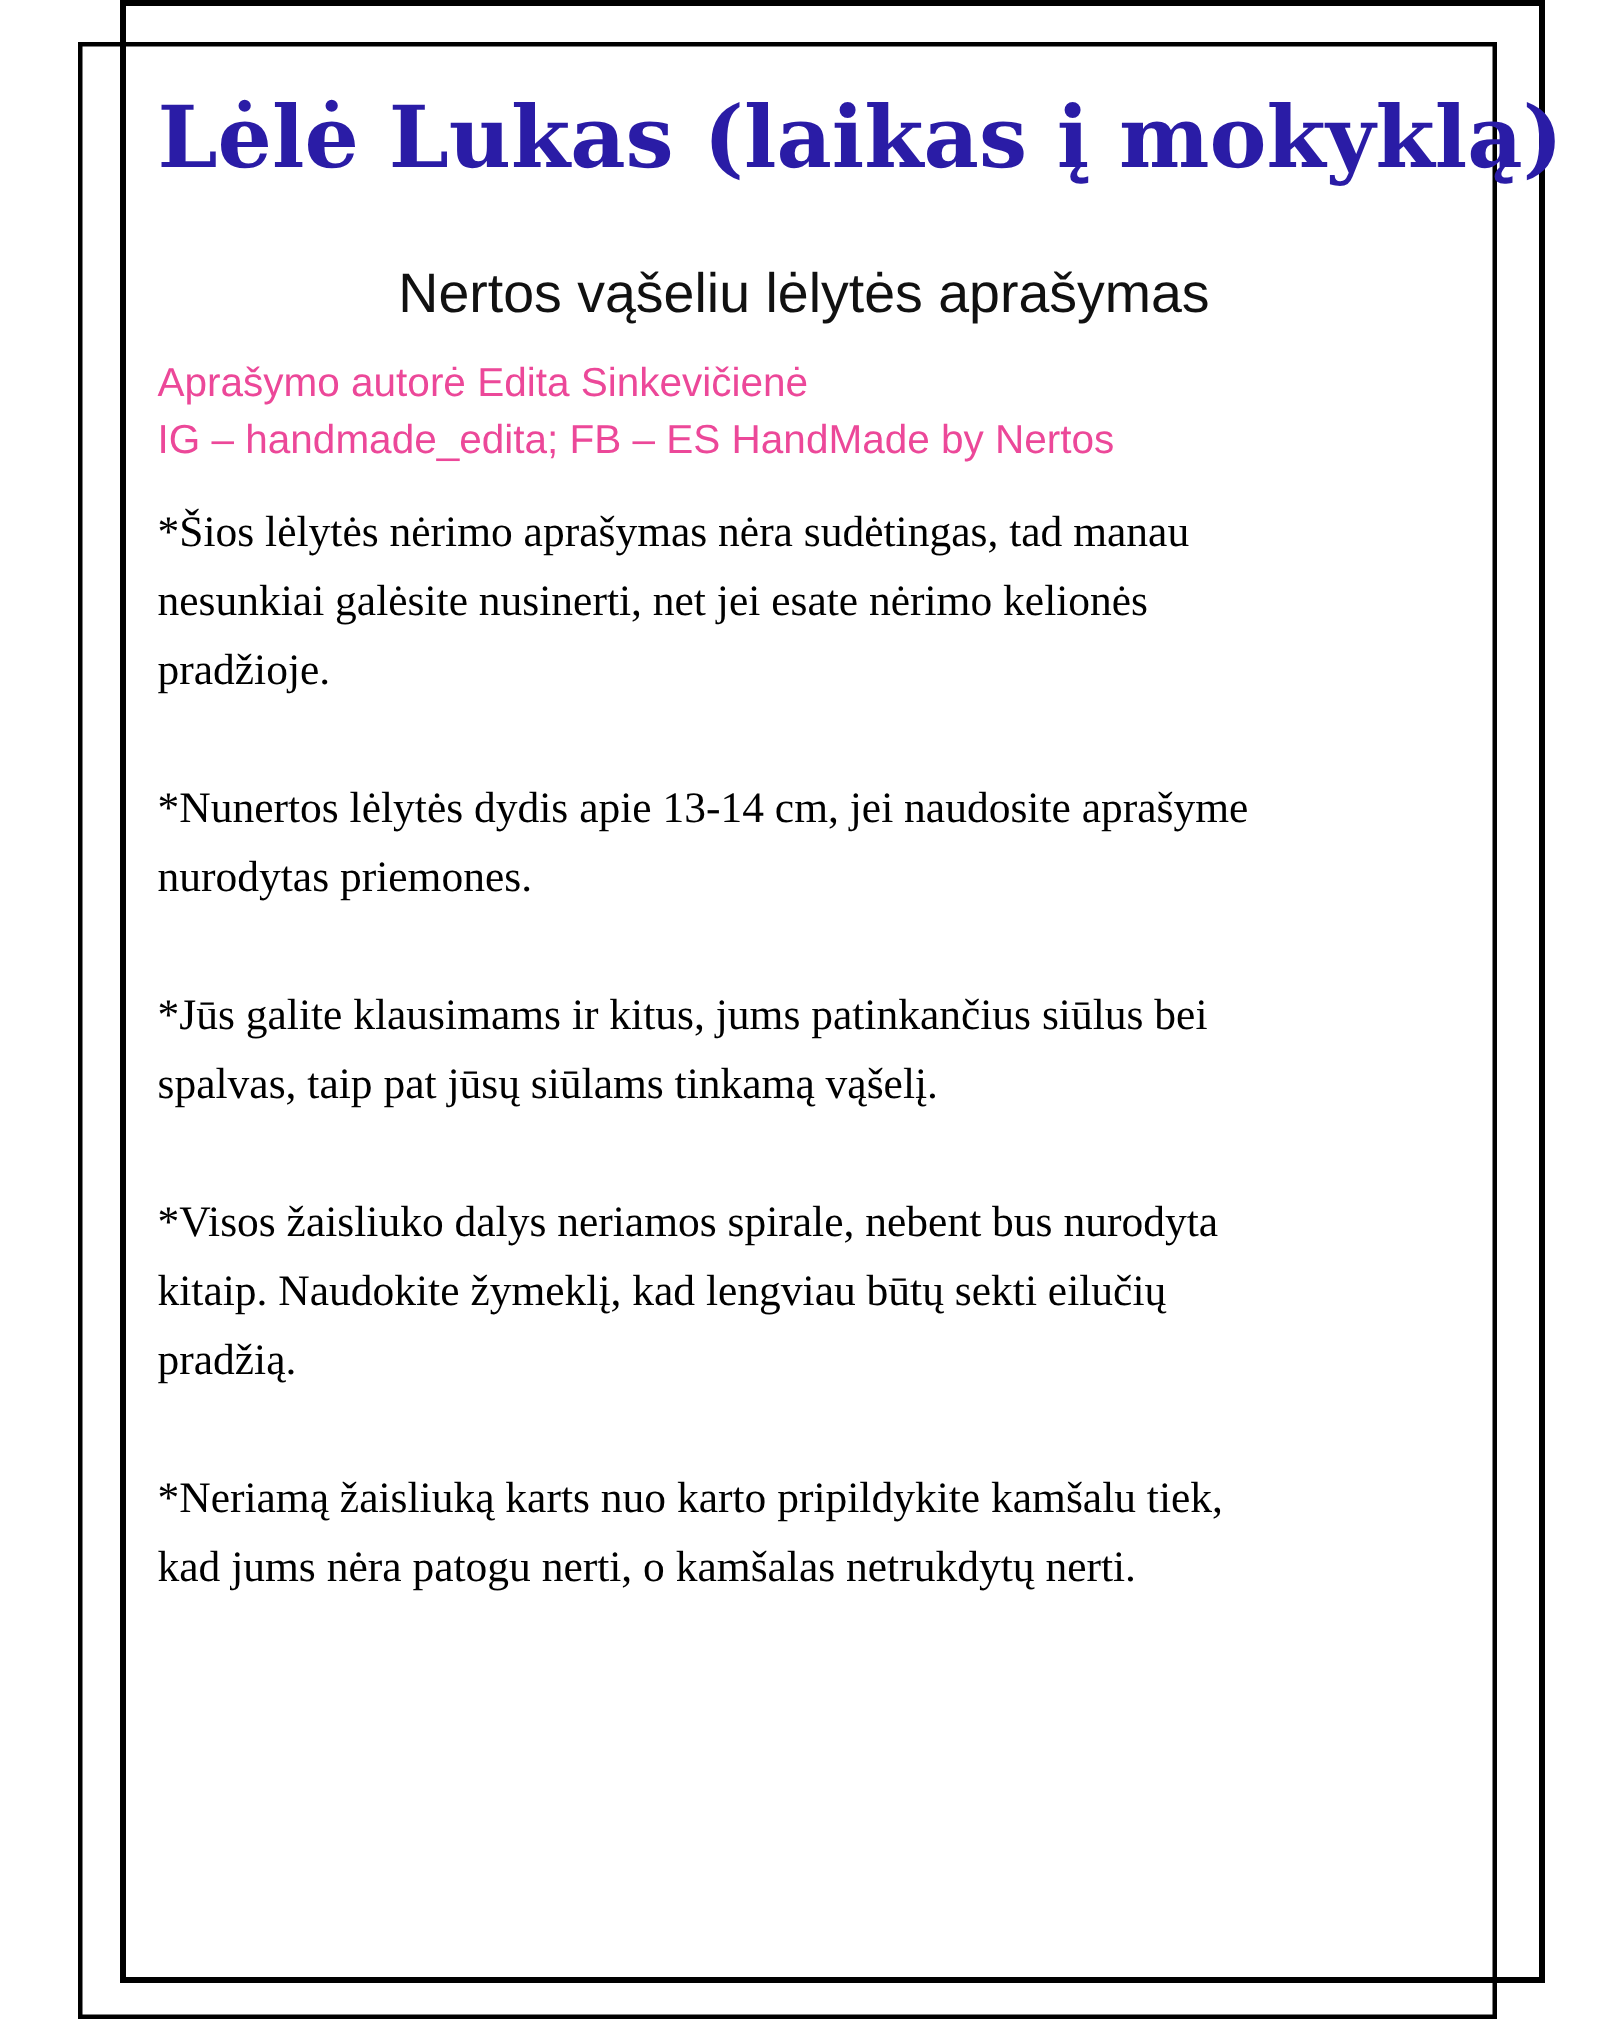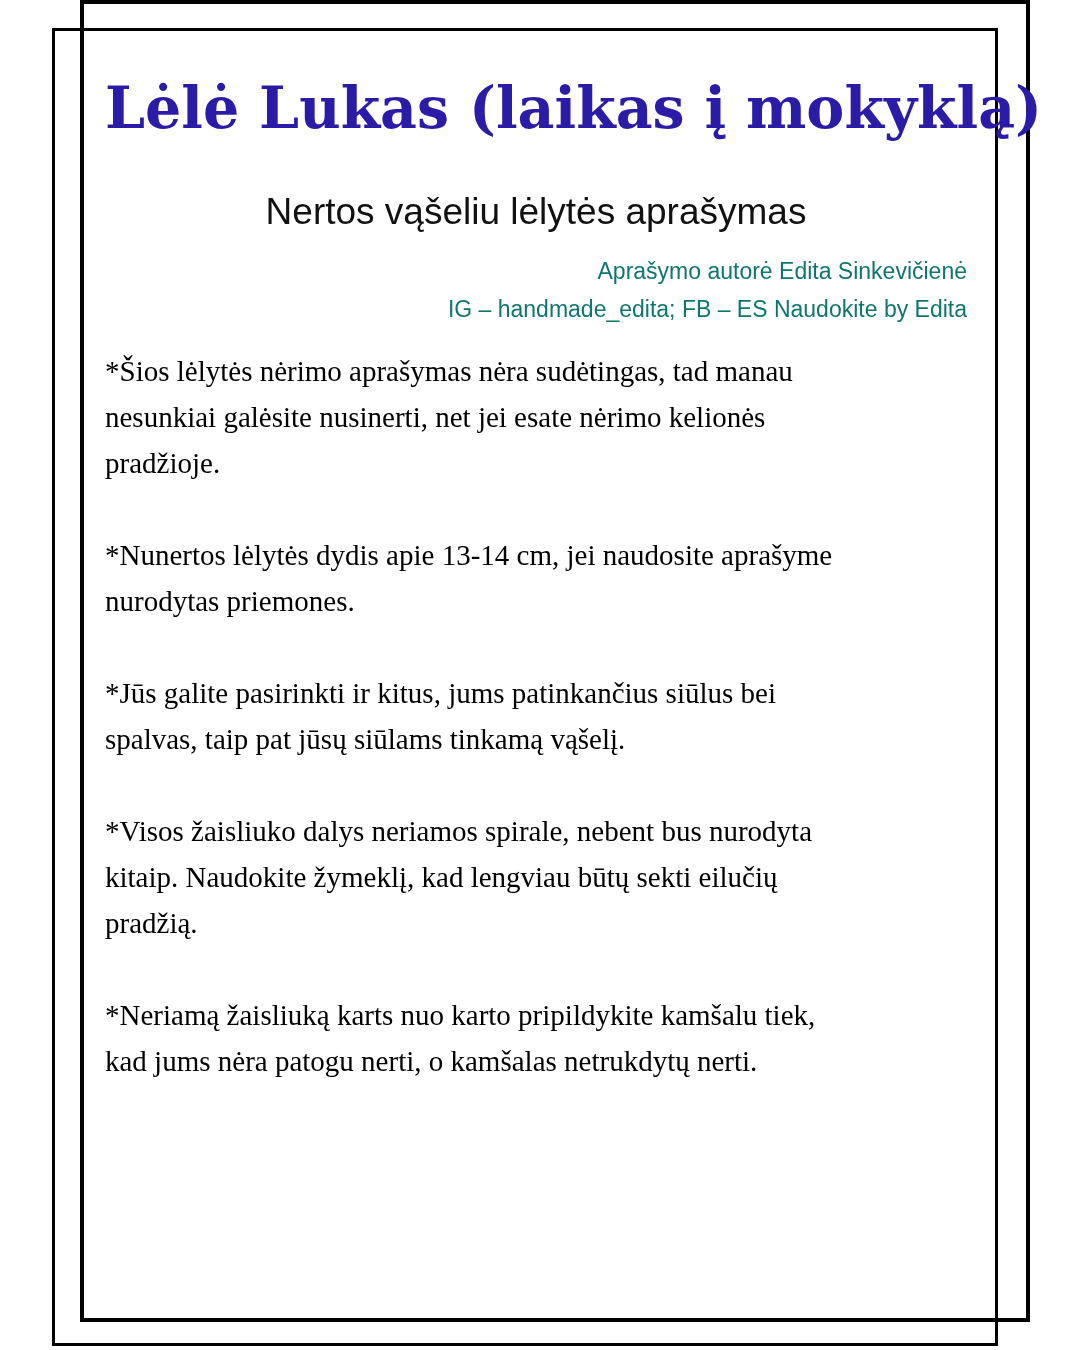--- a/index.html
+++ b/index.html
@@ -23,21 +23,21 @@
   .frame-front {
     position: absolute;
     left: 80px; top: 0px;
     width: 950px; height: 1322px;
     box-sizing: border-box;
     border: 4px solid #000000;
     background: transparent;
   }
   .content {
     position: absolute;
-    left: 105px; top: 16px;
+    left: 105px; top: 0;
     width: 862px;
   }
   .title {
     margin-top: 50px;
     text-align: center;
     font-family: "DejaVu Serif", serif;
     font-weight: 700;
     font-size: 57px;
     line-height: 84px;
     color: #2a1ca6;
@@ -48,26 +48,26 @@
     margin-top: 38px;
     text-align: center;
     font-family: "Liberation Sans", sans-serif;
     font-weight: 400;
     font-size: 37px;
     line-height: 48px;
     color: #111111;
   }
   .author-block {
     margin-top: 16px;
-    text-align: right;
+    text-align: left;
     font-family: "Liberation Sans", sans-serif;
     font-weight: 400;
-    font-size: 23px;
+    font-size: 27px;
     line-height: 38px;
-    color: #0f766e;
+    color: #ec4899;
   }
   .body-text {
     margin-top: 20px;
   }
   .para {
     margin: 0;
     font-family: "Liberation Serif", serif;
     font-size: 29px;
     line-height: 46px;
     white-space: pre-line;
@@ -84,30 +84,30 @@
   <div class="frame-front"></div>
 
   <div class="content">
 
     <div class="title">Lėlė Lukas (laikas į mokyklą)</div>
 
     <div class="subtitle">Nertos vąšeliu lėlytės aprašymas</div>
 
     <div class="author-block">
       <div>Aprašymo autorė Edita Sinkevičienė</div>
-      <div>IG – handmade_edita; FB – ES Naudokite by Edita</div>
+      <div>IG – handmade_edita; FB – ES HandMade by Nertos</div>
     </div>
 
     <div class="body-text">
       <p class="para">*Šios lėlytės nėrimo aprašymas nėra sudėtingas, tad manau
 nesunkiai galėsite nusinerti, net jei esate nėrimo kelionės
 pradžioje.</p>
       <p class="para">*Nunertos lėlytės dydis apie 13-14 cm, jei naudosite aprašyme
 nurodytas priemones.</p>
-      <p class="para">*Jūs galite pasirinkti ir kitus, jums patinkančius siūlus bei
+      <p class="para">*Jūs galite klausimams ir kitus, jums patinkančius siūlus bei
 spalvas, taip pat jūsų siūlams tinkamą vąšelį.</p>
       <p class="para">*Visos žaisliuko dalys neriamos spirale, nebent bus nurodyta
 kitaip. Naudokite žymeklį, kad lengviau būtų sekti eilučių
 pradžią.</p>
       <p class="para">*Neriamą žaisliuką karts nuo karto pripildykite kamšalu tiek,
 kad jums nėra patogu nerti, o kamšalas netrukdytų nerti.</p>
     </div>
 
   </div>
 </div>

